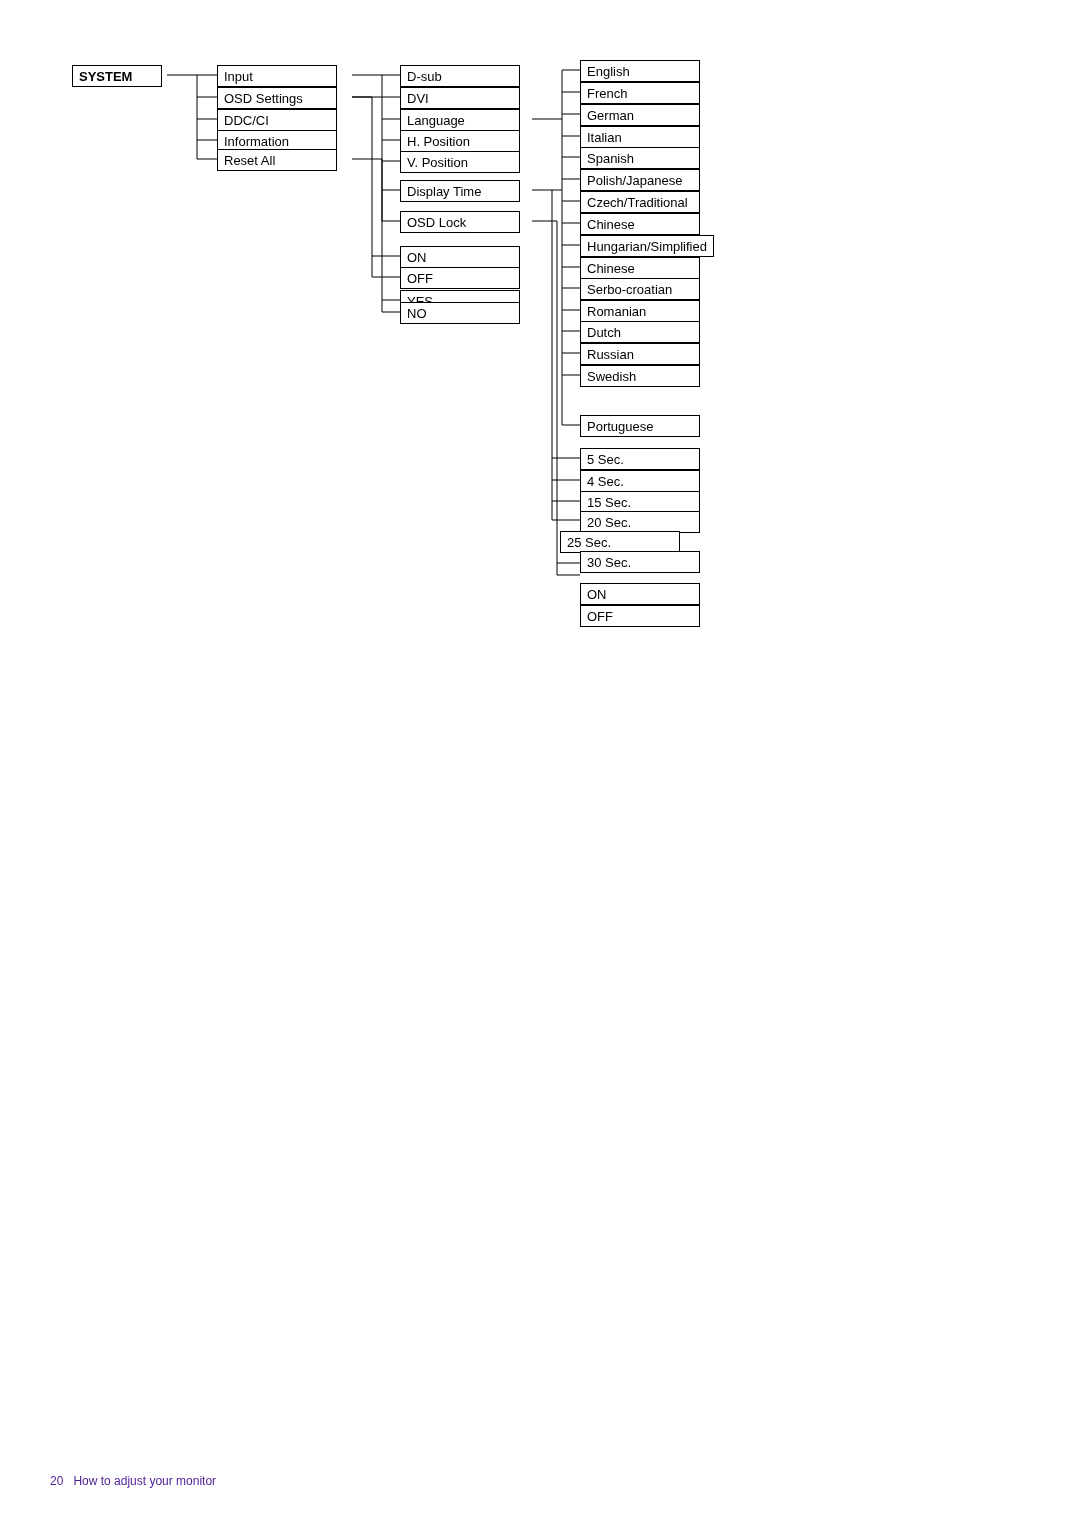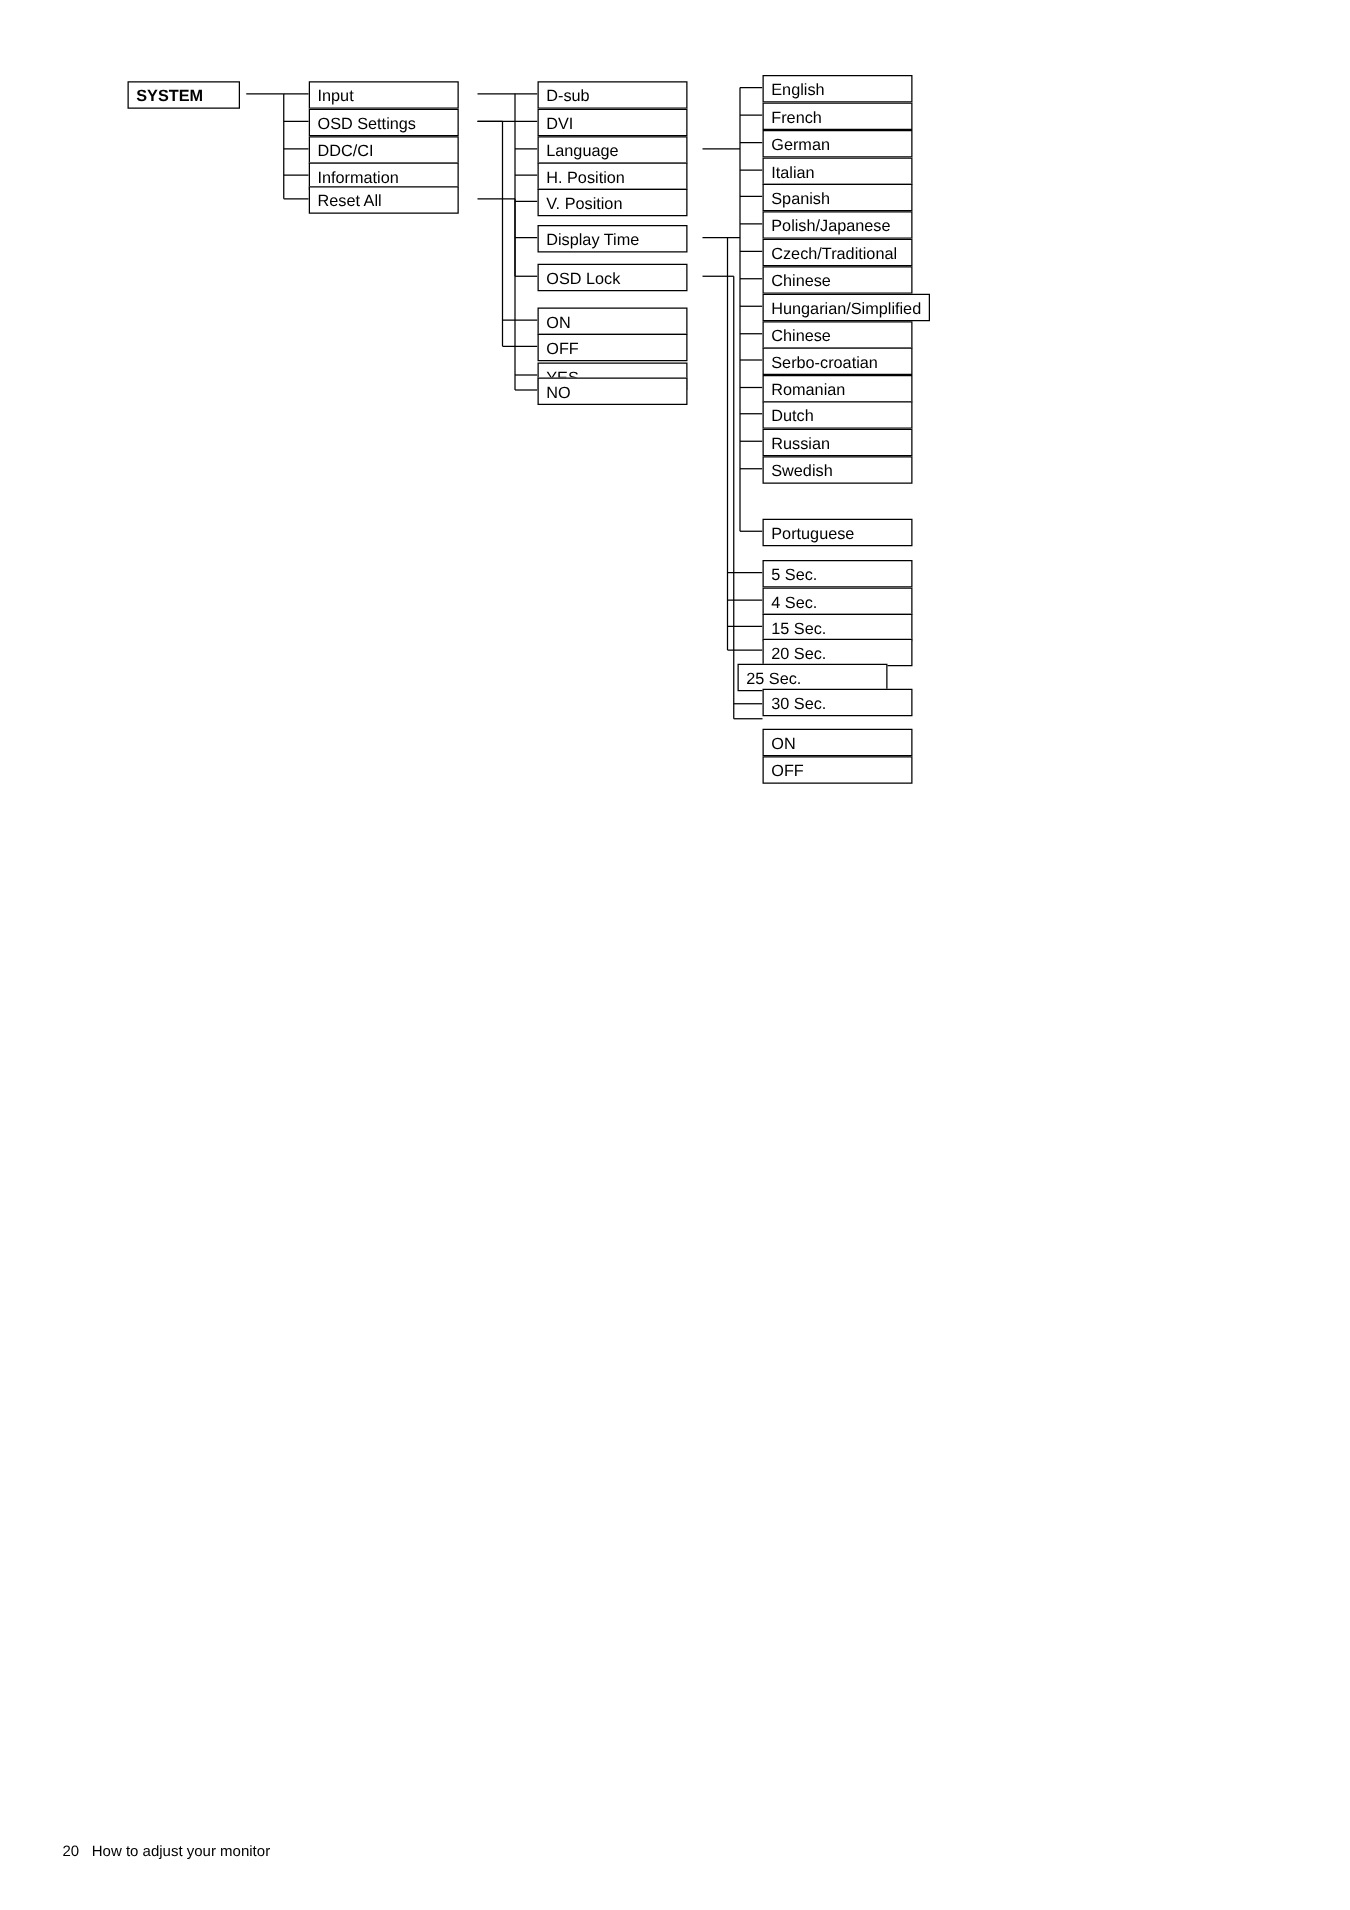--- a/index.html
+++ b/index.html
@@ -7,21 +7,21 @@
       background: #fff;
       font-family: Arial, sans-serif;
       font-size: 13px;
       color: #000;
       width: 1080px;
       min-height: 1528px;
       position: relative;
     }
 
     .page {
-      padding: 60px 62px;
+      padding: 60px 32px;
     }
 
     
     .item {
       border: 1px solid #000;
       padding: 3px 8px;
       white-space: nowrap;
       min-width: 120px;
       min-height: 22px;
       display: flex;
@@ -42,21 +42,21 @@
 
     .footnote strong {
       font-weight: bold;
     }
 
     .footer-text {
       position: absolute;
       bottom: 40px;
       left: 50px;
       font-size: 12px;
-      color: #000000;
+      color: #4c1d95;
     }
 
     
     .tree-wrap {
       position: relative;
       width: 900px;
       height: 580px;
     }
 
     .box {

